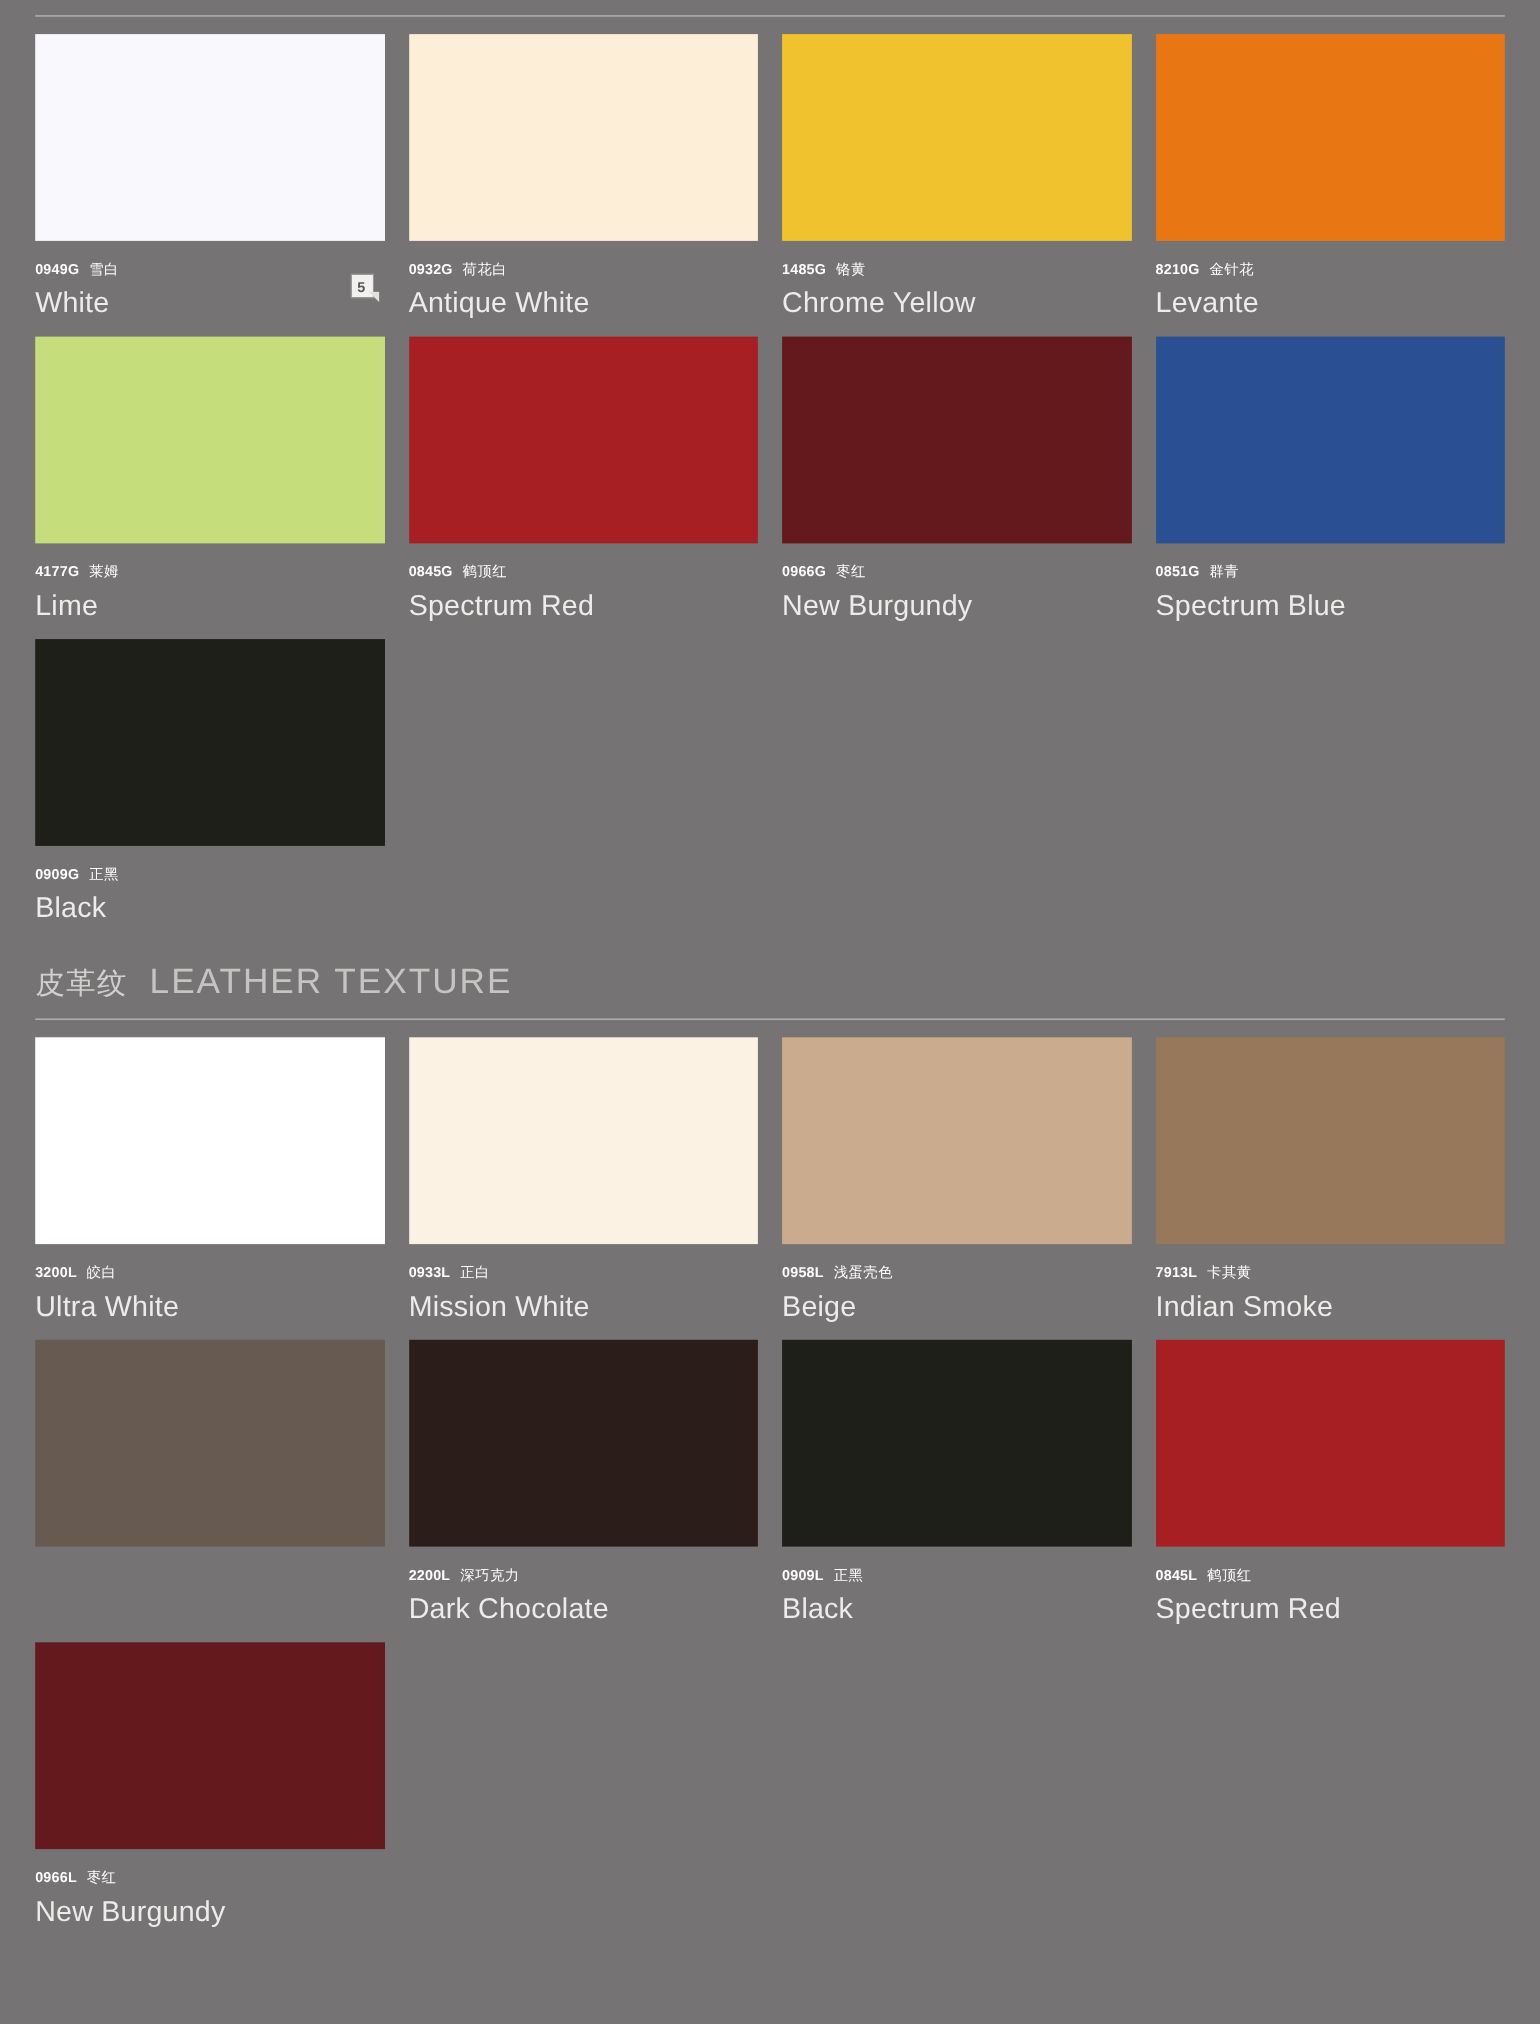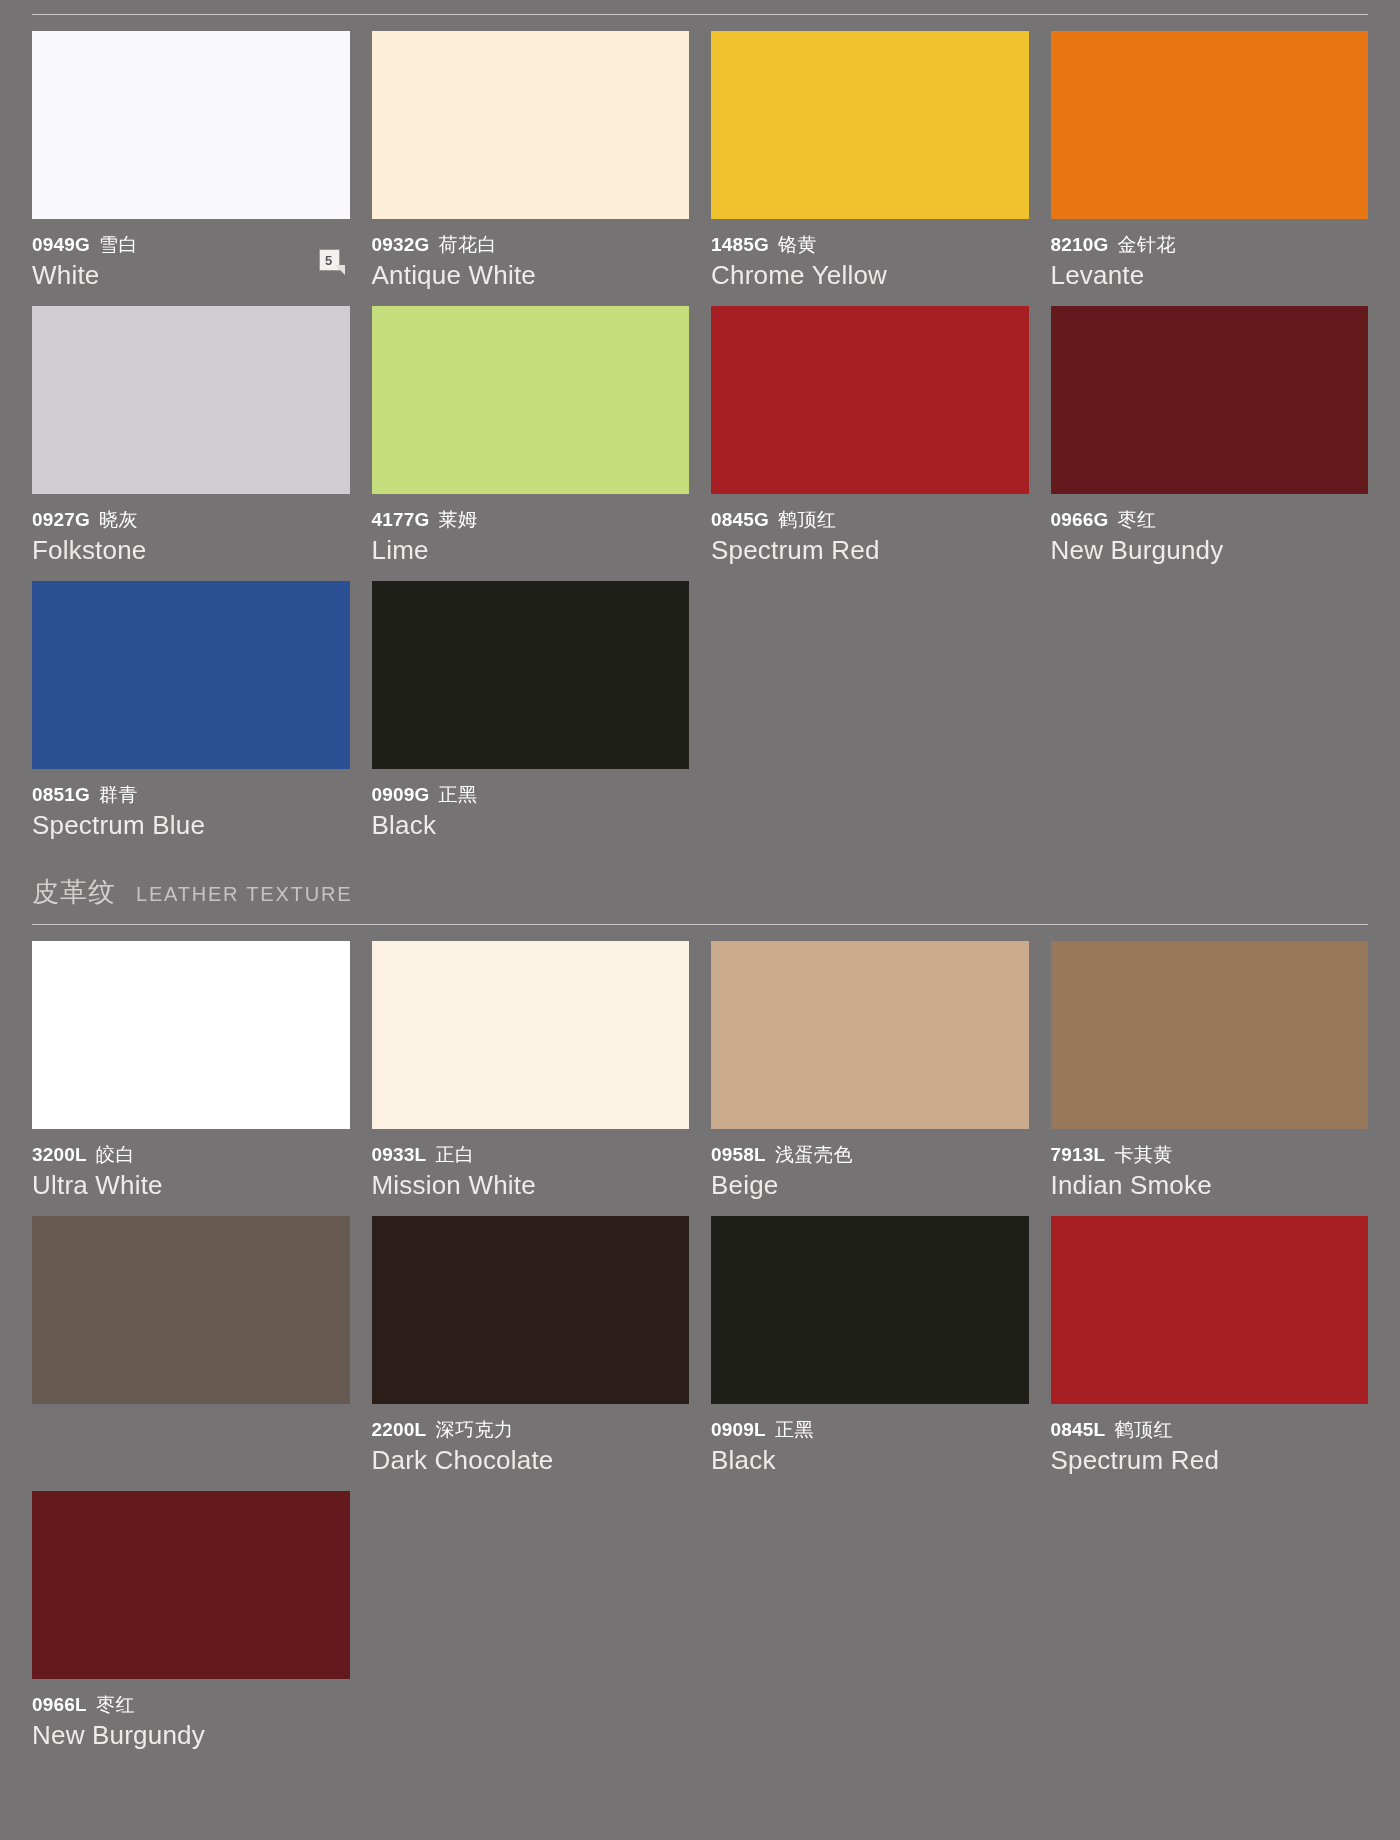--- a/index.html
+++ b/index.html
@@ -38,21 +38,21 @@
     padding-top: 34px;
     padding-bottom: 14px;
   }
   .section-header .cn {
     font-size: 27px;
     color: #d2d0cf;
     letter-spacing: 1px;
     font-weight: 400;
   }
   .section-header .en {
-    font-size: 20px;
+    font-size: 32px;
     color: #c6c4c3;
     letter-spacing: 1.8px;
     font-weight: 300;
   }
 
   
   .grid {
     display: grid;
     grid-template-columns: repeat(4, 1fr);
     column-gap: 22px;
@@ -69,21 +69,21 @@
     height: 188px;
     display: block;
   }
 
   .caption {
     padding-top: 11px;
     position: relative;
   }
 
   .code-line {
-    font-size: 19px;
+    font-size: 13px;
     line-height: 30px;
     color: #ffffff;
     white-space: nowrap;
   }
   .code {
     font-weight: 700;
     letter-spacing: 0.2px;
   }
   .cn-name {
     font-weight: 400;
@@ -173,27 +173,20 @@
             </div>
           </div>
           <div class="swatch-cell">
             <div class="chip" style="background: rgb(232, 118, 19);"></div>
             <div class="caption">
               <div class="code-line"><span class="code">8210G</span><span class="cn-name">金针花</span></div>
               <div class="en-name">Levante</div>
             </div>
           </div>
           <div class="swatch-cell">
-            <div class="chip" style="background: rgb(208, 205, 208);"></div>
-            <div class="caption">
-              <div class="code-line"><span class="code">0927G</span><span class="cn-name">晓灰</span></div>
-              <div class="en-name">Folkstone</div>
-            </div>
-          </div>
-          <div class="swatch-cell">
             <div class="chip" style="background: rgb(197, 221, 122);"></div>
             <div class="caption">
               <div class="code-line"><span class="code">4177G</span><span class="cn-name">莱姆</span></div>
               <div class="en-name">Lime</div>
             </div>
           </div>
           <div class="swatch-cell">
             <div class="chip" style="background: rgb(167, 31, 35);"></div>
             <div class="caption">
               <div class="code-line"><span class="code">0845G</span><span class="cn-name">鹤顶红</span></div>

